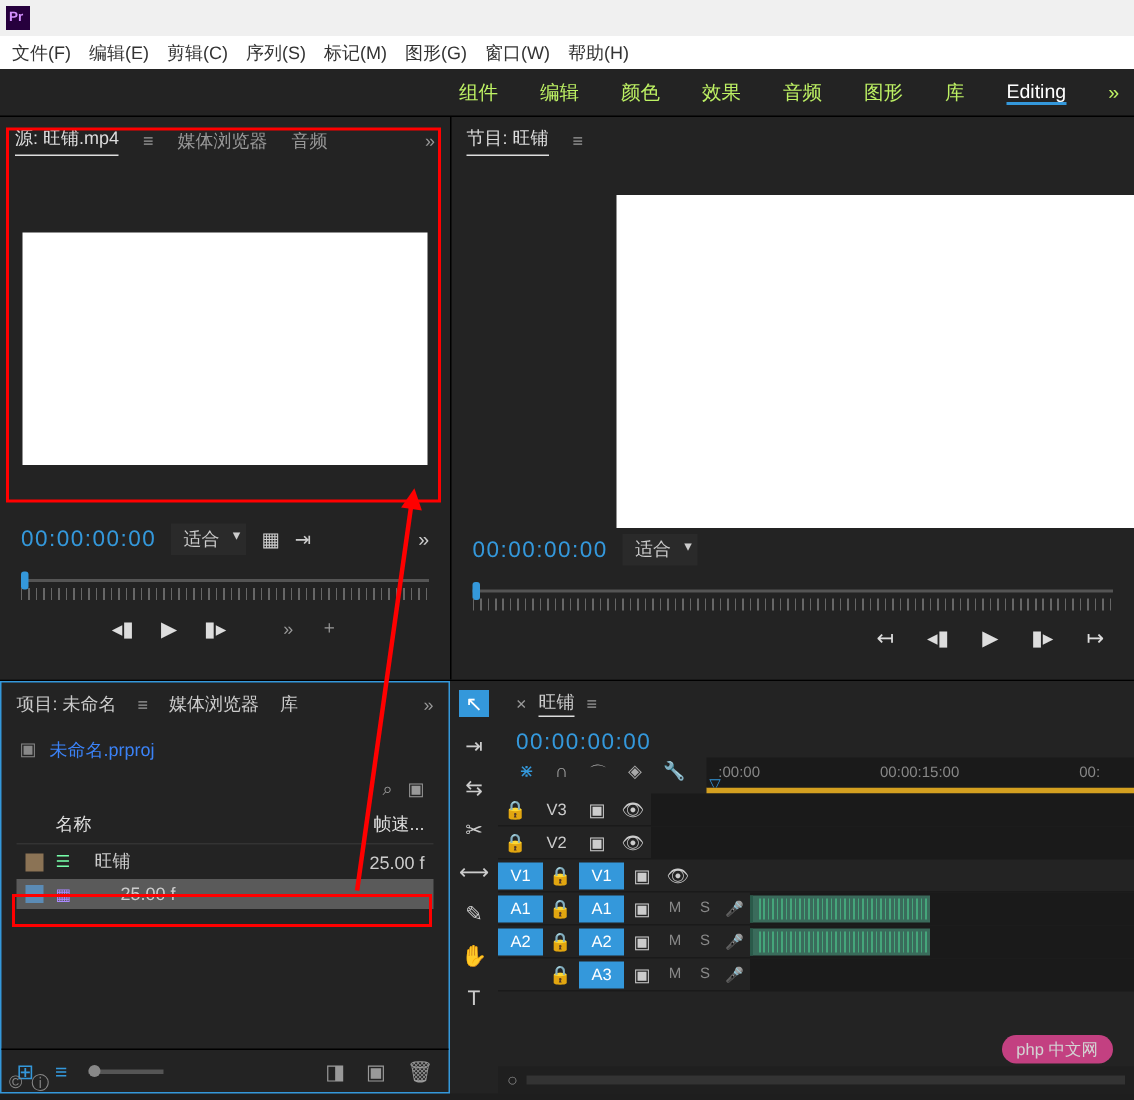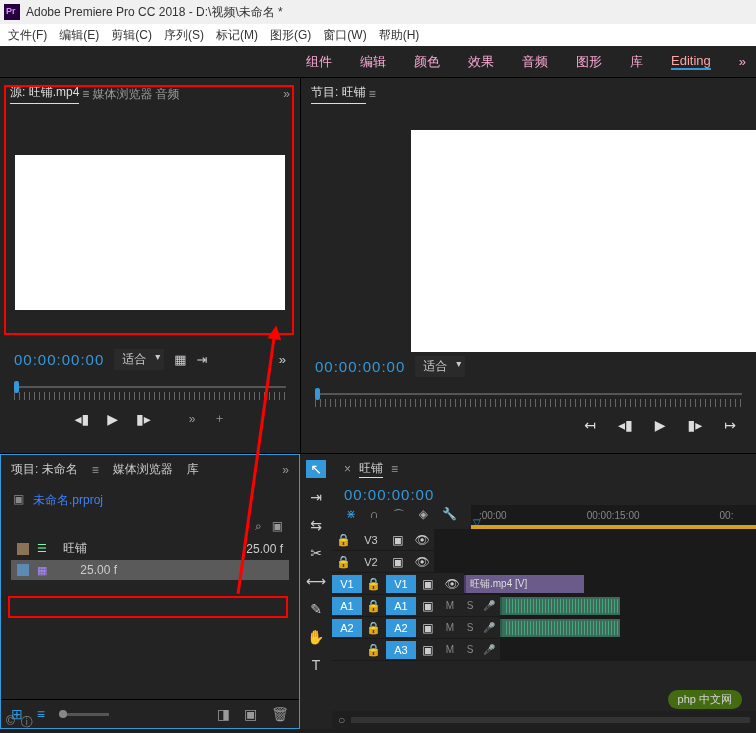--- a/index.html
+++ b/index.html
@@ -3,26 +3,26 @@
 <meta charset="utf-8">
 <style>
 * { box-sizing: border-box; margin: 0; padding: 0; font-family: "Microsoft YaHei", Arial, sans-serif; }
 body { background: #1e1e1e; width: 756px; height: 733px; overflow: hidden; color: #ccc; font-size: 12px; }
 .titlebar { background: #f0f0f0; color: #333; height: 24px; display: flex; align-items: center; padding: 0 4px; }
 .titlebar .icon { width: 16px; height: 16px; background: #26003d; margin-right: 6px; position: relative; }
 .titlebar .icon::after { content: "Pr"; color: #d490ff; font-size: 9px; font-weight: bold; position: absolute; top: 2px; left: 2px; }
 .menubar { background: #fff; color: #333; height: 22px; display: flex; align-items: center; padding: 0 2px; font-size: 12px; }
 .menubar span { padding: 0 6px; cursor: pointer; }
 .workspace-tabs { background: #232323; height: 32px; display: flex; align-items: center; justify-content: flex-end; padding: 0 10px; gap: 28px; border-bottom: 1px solid #000; }
-.workspace-tabs span { color: #f9a8d4; font-size: 13px; cursor: pointer; }
-.workspace-tabs .active { color: #fca5a5; border-bottom: 2px solid #3498db; }
+.workspace-tabs span { color: #bef264; font-size: 13px; cursor: pointer; }
+.workspace-tabs .active { color: #ffffff; border-bottom: 2px solid #3498db; }
 .main { display: flex; height: 375px; }
 .left-top { width: 300px; background: #232323; position: relative; }
 .right-top { flex: 1; background: #232323; border-left: 1px solid #000; }
-.panel-tabs { display: flex; align-items: center; padding: 6px 10px; gap: 3px; font-size: 12px; }
+.panel-tabs { display: flex; align-items: center; padding: 6px 10px; gap: 16px; font-size: 12px; }
 .panel-tabs .tab { color: #999; cursor: pointer; }
 .panel-tabs .tab.active { color: #ddd; border-bottom: 1px solid #ddd; padding-bottom: 2px; }
 .panel-tabs .close-arrow { margin-left: auto; color: #999; }
 .source-preview { background: #fff; margin: 5px 15px; height: 155px; }
 .red-box-1 { position: absolute; border: 2px solid red; top: 85px; left: 4px; width: 290px; height: 250px; pointer-events: none; z-index: 10; }
 .red-box-2 { position: absolute; border: 2px solid red; top: 596px; left: 8px; width: 280px; height: 22px; pointer-events: none; z-index: 10; }
 .red-arrow { position: absolute; top: 330px; left: 255px; width: 3px; height: 265px; background: red; transform: rotate(8deg); z-index: 10; pointer-events: none; }
 .red-arrow::before { content: ""; position: absolute; top: -6px; left: -5px; border-left: 7px solid transparent; border-right: 7px solid transparent; border-bottom: 14px solid red; }
 .controls-row { display: flex; align-items: center; padding: 4px 14px; gap: 10px; }
 .timecode { color: #3498db; font-size: 15px; letter-spacing: 1px; }
@@ -81,29 +81,28 @@
 .track .label.active { background: #3498db; color: #fff; }
 .track .toggle { width: 24px; text-align: center; color: #ccc; }
 .track .mute, .track .solo, .track .mic { width: 20px; text-align: center; color: #888; font-size: 10px; }
 .track .content { flex: 1; background: #1a1a1a; height: 100%; position: relative; }
 .clip-v { position: absolute; left: 0; width: 120px; height: 18px; top: 2px; background: #6b5b8b; font-size: 10px; padding: 2px 4px; color: #ddd; overflow: hidden; border-left: 2px solid #4a3a6a; }
 .clip-a { position: absolute; left: 0; width: 120px; height: 18px; top: 2px; background: #3a6b5b; font-size: 10px; padding: 2px 4px; color: #ddd; overflow: hidden; border-left: 2px solid #2a5a4a; }
 .clip-a .wave { position: absolute; left: 4px; right: 2px; top: 2px; bottom: 2px; background: repeating-linear-gradient(90deg, #5fa 0, #5fa 1px, transparent 1px, transparent 3px); opacity: 0.4; }
 .timeline-bottom { height: 18px; background: #1f1f1f; display: flex; align-items: center; padding: 0 6px; gap: 6px; font-size: 12px; color: #888; }
 .timeline-bottom .scroll { flex: 1; height: 6px; background: #333; }
 
-.php-badge { position: absolute; bottom: 24px; right: 14px; background: #4d7c0f; color: #fff; padding: 2px 10px; border-radius: 10px; font-size: 11px; opacity: 0.8; z-index: 20; }
+.php-badge { position: absolute; bottom: 24px; right: 14px; background: #ec4899; color: #fff; padding: 2px 10px; border-radius: 10px; font-size: 11px; opacity: 0.8; z-index: 20; }
 .copy-icons { position: absolute; bottom: 2px; left: 6px; display: flex; gap: 6px; color: #888; font-size: 12px; }
 </style>
 </head>
 <body>
 
 <div class="titlebar">
   <span class="icon"></span>
-  <span>Adobe Premiere Pro CC 2018 - D:\视频\未命名 *</span>
 </div>
 
 <div class="menubar">
   <span>文件(F)</span>
   <span>编辑(E)</span>
   <span>剪辑(C)</span>
   <span>序列(S)</span>
   <span>标记(M)</span>
   <span>图形(G)</span>
   <span>窗口(W)</span>
@@ -186,20 +185,24 @@
       <span class="tab">媒体浏览器</span>
       <span class="tab">库</span>
       <span style="margin-left:auto;color:#999">»</span>
     </div>
     <div class="project-body">
       <div class="project-filename">未命名.prproj</div>
       <div class="project-toolbar">
         <span>⌕</span>
         <span>▣</span>
       </div>
+      <div class="project-table-header">
+        <span class="col-name">名称</span>
+        <span class="col-fps">帧速...</span>
+      </div>
       <div class="project-row">
         <span class="chip seq"></span>
         <span class="type-icon">☰</span>
         <span class="name">旺铺</span>
         <span class="fps">25.00 f</span>
       </div>
       <div class="project-row selected">
         <span class="chip vid"></span>
         <span class="type-icon" style="color:#a8f">▦</span>
         <span class="fps">25.00 f</span>
@@ -265,23 +268,20 @@
         <span class="toggle">▣</span>
         <span class="toggle">👁</span>
         <div class="content"></div>
       </div>
       <div class="track">
         <span class="label active">V1</span>
         <span class="lock">🔒</span>
         <span class="label active">V1</span>
         <span class="toggle">▣</span>
         <span class="toggle">👁</span>
-        <div class="content">
-          <div class="clip-v"><span>旺铺.mp4 [V]</span></div>
-        </div>
       </div>
       <div class="track">
         <span class="label active">A1</span>
         <span class="lock">🔒</span>
         <span class="label active">A1</span>
         <span class="toggle">▣</span>
         <span class="mute">M</span>
         <span class="solo">S</span>
         <span class="mic">🎤</span>
         <div class="content">

